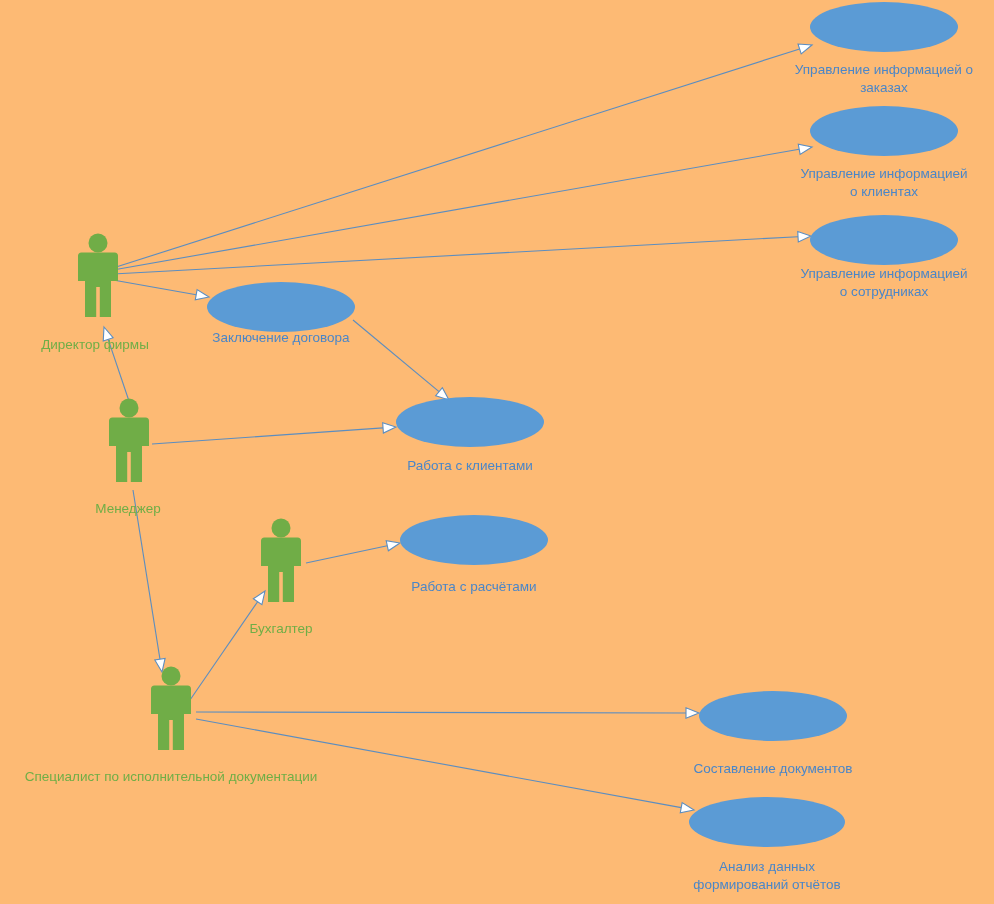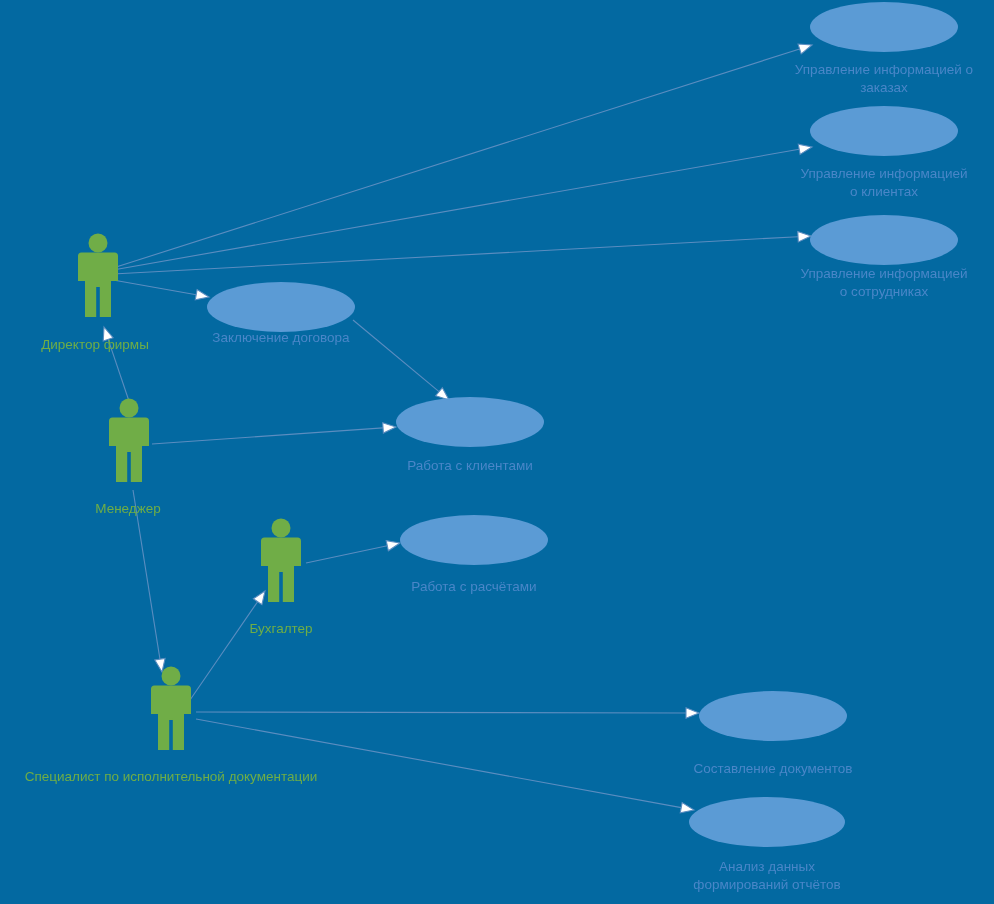--- a/index.html
+++ b/index.html
@@ -11,21 +11,21 @@
   body {
     width: 994px;
     height: 904px;
     font-family: "Liberation Sans", sans-serif;
     overflow: hidden;
   }
   #diagram-root {
     position: relative;
     width: 994px;
     height: 904px;
-    background: #0369a1;
+    background: #fdba74;
   }
   svg#uml-canvas {
     display: block;
     width: 994px;
     height: 904px;
   }
   .usecase-ellipse {
     stroke: none;
   }
   .actor-shape {

